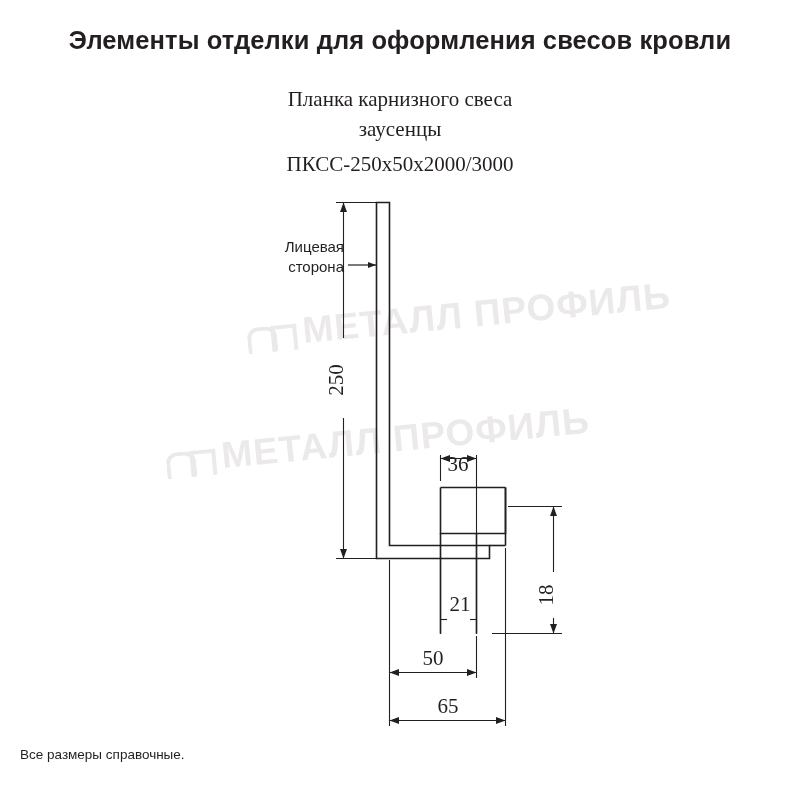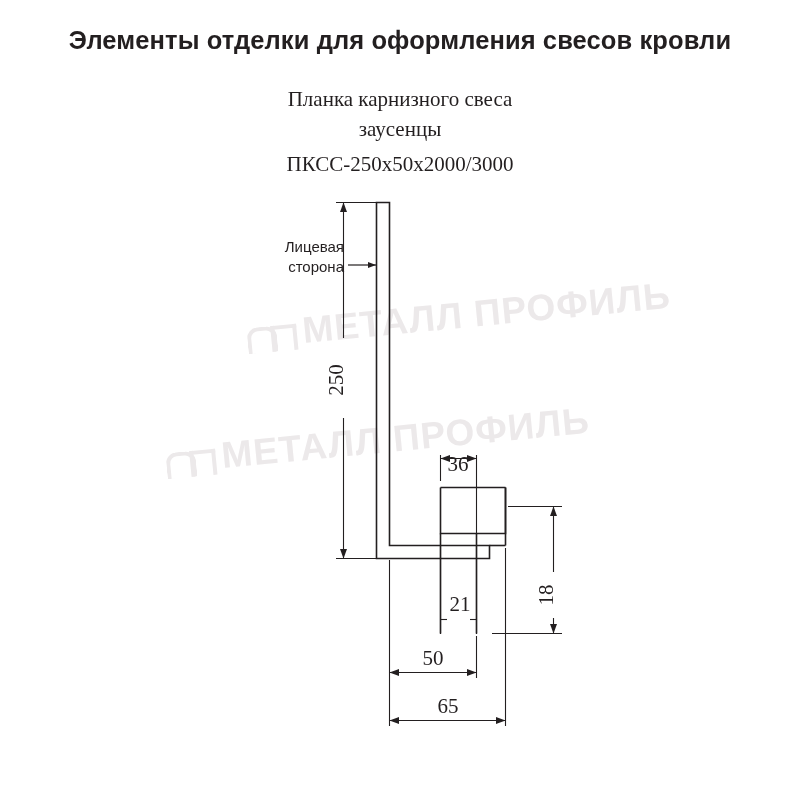--- a/index.html
+++ b/index.html
@@ -226,15 +226,16 @@
       <line x1="505.5" y1="548" x2="505.5" y2="726"></line>
       <line x1="389.5" y1="720.5" x2="505.5" y2="720.5"></line>
       <polygon points="389.5,720.5 399,717 399,724" fill="#231f20" stroke="none"></polygon>
       <polygon points="505.5,720.5 496,717 496,724" fill="#231f20" stroke="none"></polygon>
     </g>
     <text class="dim-text" x="448" y="713" text-anchor="middle">65</text>
 
   </svg>
 
   <div class="footnotes">
+    <div>Все размеры справочные.</div>
   </div>
 
 </div>
 
 </body></html>

